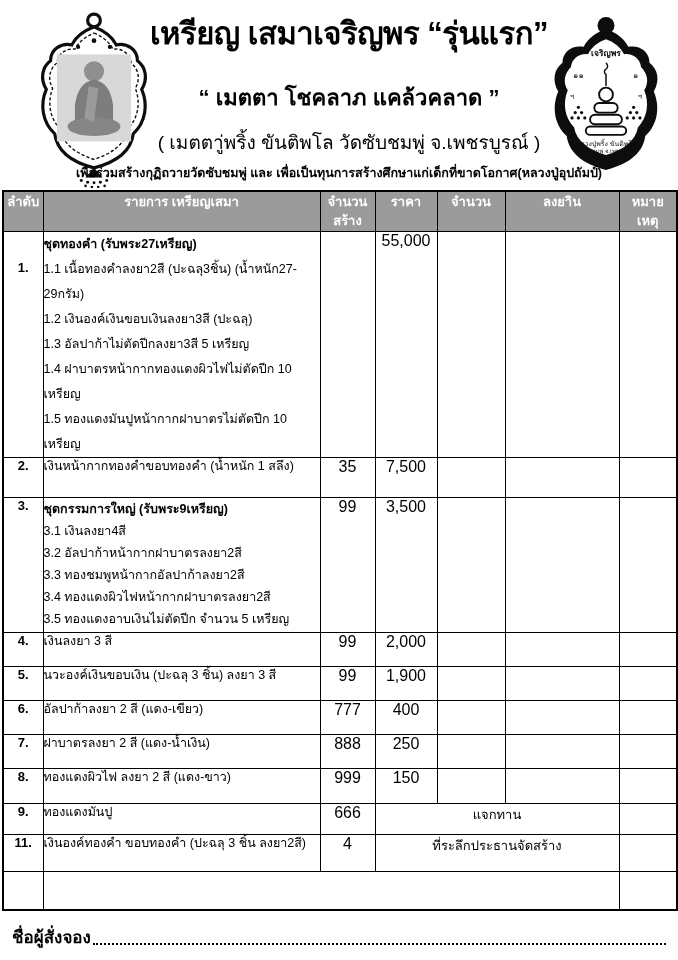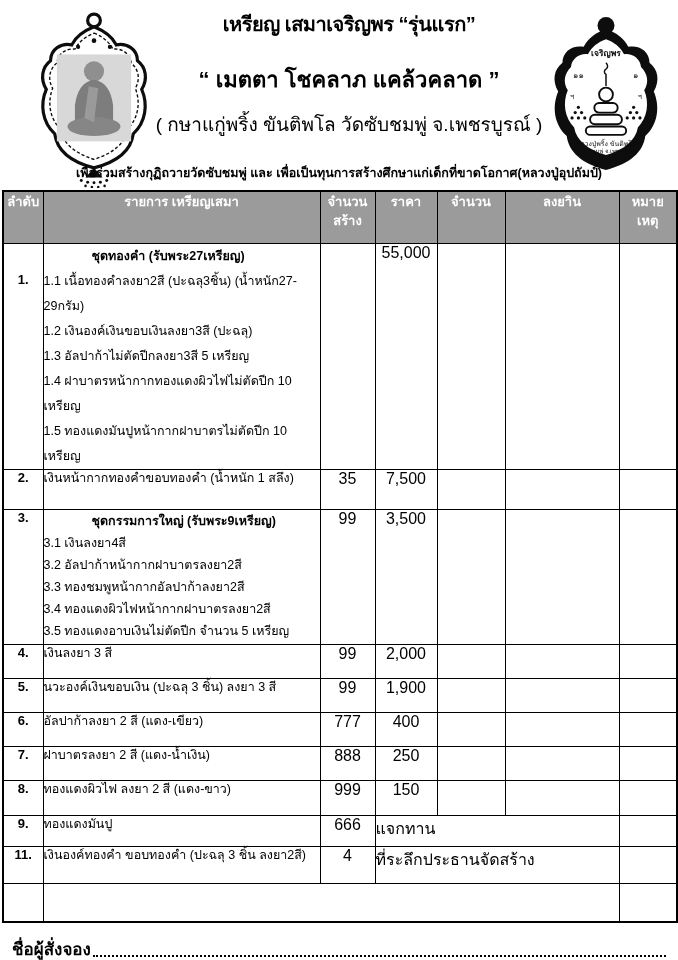--- a/index.html
+++ b/index.html
@@ -8,37 +8,37 @@
     width: 678px; height: 960px;
     background: #ffffff; color: #000;
     font-family: "Liberation Sans", sans-serif;
     overflow: hidden;
   }
   
   .header { position: relative; height: 190px; }
   .emblem-left  { position: absolute; left: 30px;  top: 12px; }
   .emblem-right { position: absolute; right: 8px; top: 16px; }
   .head-text { position: absolute; left: 140px; right: 120px; top: 8px; text-align: center; }
-  .title { font-size: 20px; font-weight: bold; white-space: nowrap; letter-spacing: -0.5px; }
+  .title { font-size: 31px; font-weight: bold; white-space: nowrap; letter-spacing: -0.5px; }
   .subtitle { font-size: 22px; font-weight: bold; margin-top: 22px; white-space: nowrap; }
   .monkline { font-size: 19px; font-weight: 500; margin-top: 12px; white-space: nowrap; }
   .purpose { position: absolute; left: 0; right: 0; top: 163px; text-align: center;
              font-size: 12.5px; font-weight: bold; white-space: nowrap; }
   
   table.order { border-collapse: collapse; margin: 0 0 0 2px; table-layout: fixed;
                 width: 674px; border: 2px solid #000; }
   table.order td, table.order th { border: 1px solid #000; padding: 0; vertical-align: top; }
   th.hcell { background: #9b9b9b; color: #fff; font-size: 13px; font-weight: bold;
-             text-align: center; line-height: 19px; height: 52px; vertical-align: middle; }
+             text-align: center; line-height: 19px; height: 40px; vertical-align: middle; }
   td.no { text-align: center; font-weight: bold; font-size: 13px; padding-top: 8px; }
   td.item { font-size: 12.5px; padding: 6px 4px 2px 7px; line-height: 16px; }
   td.num { text-align: center; font-size: 16px; padding-top: 8px; }
-  td.merged { text-align: left; font-size: 16px; padding-top: 8px; }
+  td.merged { text-align: center; font-size: 13px; padding-top: 8px; }
   .line { display: block; }
-  .b { font-weight: bold; margin-left: 48px; }
+  .b { font-weight: bold; }
   tr.r1 { height: 158px; } tr.r1 .line { line-height: 25px; }
   tr.r1 td.no { padding-top: 28px; }
   tr.r2 { height: 40px; }
   tr.r3 { height: 135px; } tr.r3 .line { line-height: 22px; }
   tr.r4, tr.r5, tr.r6, tr.r7 { height: 34px; }
   tr.r8 { height: 35px; }
   tr.r9 { height: 31px; } tr.r10 { height: 32px; } tr.r11 { height: 37px; }
   tr.rEmpty { height: 39px; }
   
   .footer { margin: 16px 10px 0 12px; font-weight: bold; font-size: 17px; }
@@ -125,21 +125,21 @@
           <circle cx="92" cy="96" r="1.5"></circle>
       </g>
       <text x="60" y="122" text-anchor="middle" font-size="6.5" fill="#0d0d0d">หลวงปู่พริ้ง ขันติพโล</text>
       <text x="60" y="129" text-anchor="middle" font-size="5.5" fill="#0d0d0d">วัดซับชมพู่ จ.เพชรบูรณ์</text>
     </svg>
   </div>
 
   <div class="head-text">
     <div class="title">เหรียญ เสมาเจริญพร “รุ่นแรก”</div>
     <div class="subtitle">“ เมตตา โชคลาภ แคล้วคลาด ”</div>
-    <div class="monkline">( กษาแกู่พริ้ง ขันติพโล วัดซับชมพู่ จ.เพชรบูรณ์ )</div>
+    <div class="monkline">( เมตตาู่พริ้ง ขันติพโล วัดซับชมพู่ จ.เพชรบูรณ์ )</div>
   </div>
   <div class="purpose">เพื่อร่วมสร้างกุฏิถวายวัดซับชมพู่ และ เพื่อเป็นทุนการสร้างศึกษาแก่เด็กที่ขาดโอกาศ(หลวงปู่อุปถัมป์)</div>
 </div>
 
 <table class="order">
   <colgroup>
     <col style="width:40px">
       <col style="width:277px">
       <col style="width:55px">
     <col style="width:62px">

